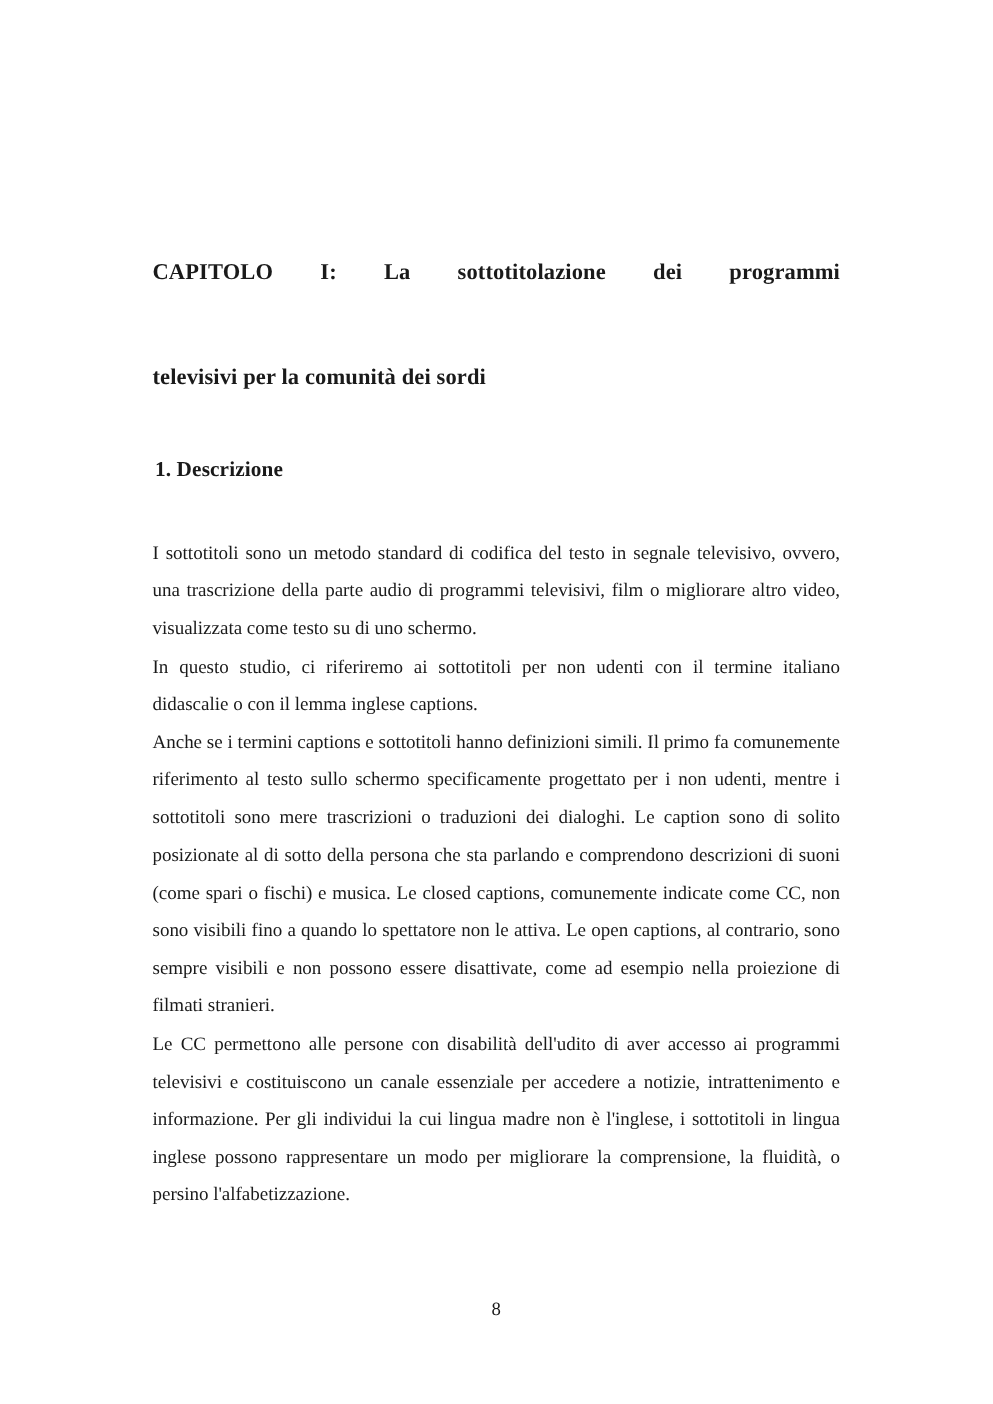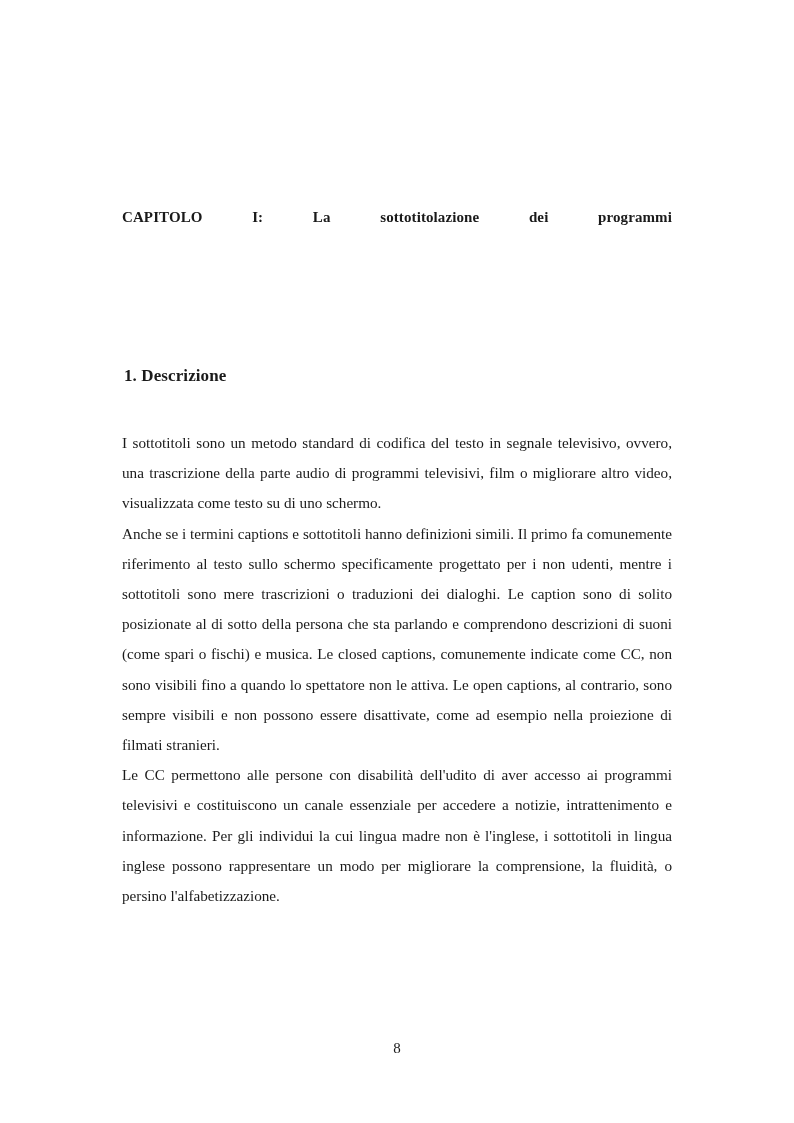--- a/index.html
+++ b/index.html
@@ -33,21 +33,21 @@
   }
 
   
   .chapter-title {
     margin: 0;
     padding: 0;
     position: absolute;
     top: 196px;
     left: 0;
     width: 550px;
-    font-size: 15px;
+    font-size: 18px;
     font-weight: bold;
     line-height: 42px;
     text-align: justify;
     text-justify: inter-word;
     letter-spacing: 0.1px;
   }
   .chapter-title .line1 {
     display: block;
     text-align: justify;
   }
@@ -111,26 +111,28 @@
 </style>
 </head>
 <body>
 
 <div class="page">
 
   <div class="content">
 
     <h1 class="chapter-title">
       <span class="line1">CAPITOLO I: La sottotitolazione dei programmi</span>
+      <span class="line2">televisivi per la comunità dei sordi</span>
     </h1>
 
     <h2 class="section-heading">1. Descrizione</h2>
 
     <div class="body-text">
       <p>I sottotitoli sono un metodo standard di codifica del testo in segnale televisivo, ovvero, una trascrizione della parte audio di programmi televisivi, film o migliorare altro video, visualizzata come testo su di uno schermo.</p>
+      <p>In questo studio, ci riferiremo ai sottotitoli per non udenti con il termine italiano didascalie o con il lemma inglese captions.</p>
       <p>Anche se i termini captions e sottotitoli hanno definizioni simili. Il primo fa comunemente riferimento al testo sullo schermo specificamente progettato per i non udenti, mentre i sottotitoli sono mere trascrizioni o traduzioni dei dialoghi. Le caption sono di solito posizionate al di sotto della persona che sta parlando e comprendono descrizioni di suoni (come spari o fischi) e musica. Le closed captions, comunemente indicate come CC, non sono visibili fino a quando lo spettatore non le attiva. Le open captions, al contrario, sono sempre visibili e non possono essere disattivate, come ad esempio nella proiezione di filmati stranieri.</p>
       <p>Le CC permettono alle persone con disabilità dell'udito di aver accesso ai programmi televisivi e costituiscono un canale essenziale per accedere a notizie, intrattenimento e informazione. Per gli individui la cui lingua madre non è l'inglese, i sottotitoli in lingua inglese possono rappresentare un modo per migliorare la comprensione, la fluidità, o persino l'alfabetizzazione.</p>
     </div>
 
   </div>
 
   <div class="page-number">8</div>
 
 </div>
 

